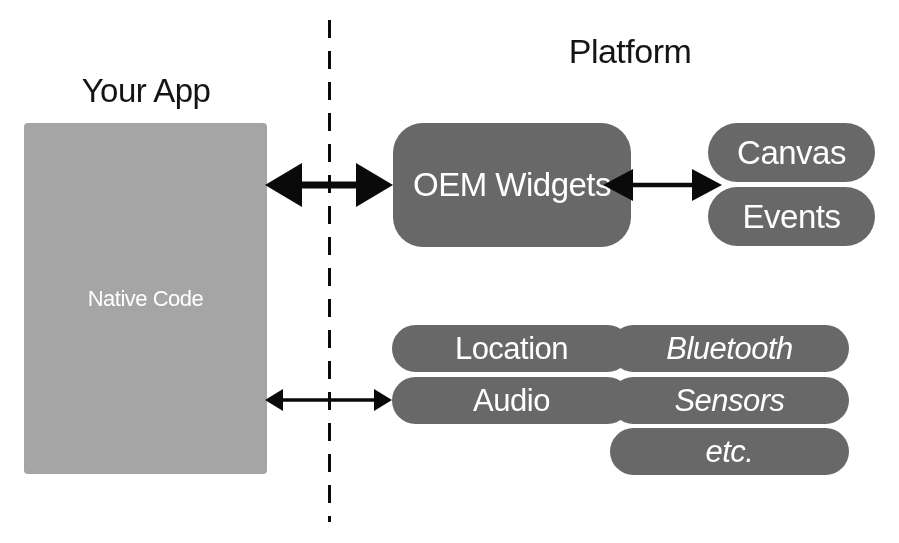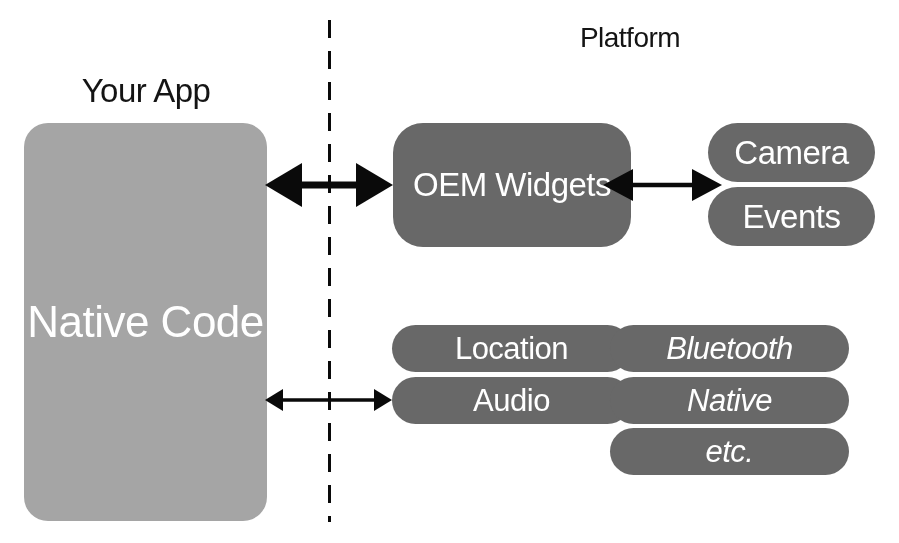--- a/index.html
+++ b/index.html
@@ -25,24 +25,24 @@
     line-height:1.15;
     color:var(--text-dark);
   }
   .box{
     position:absolute;
     display:flex;align-items:center;justify-content:center;
     color:var(--text-light);
     letter-spacing:-0.5px;
   }
   .native-box{
-    left:24px;top:123px;width:243px;height:398px;
+    left:24px;top:123px;width:243px;height:351px;
     background:var(--light-box);
-    border-radius:24px;
-    font-size:44px;
+    border-radius:4px;
+    font-size:22px;
   }
   .oem-box{
     left:393px;top:123px;width:238px;height:124px;
     background:var(--dark-box);
     border-radius:30px;
     font-size:33px;
   }
   .pill{
     position:absolute;
     display:flex;align-items:center;justify-content:center;
@@ -57,49 +57,49 @@
   .row0{top:325px;} .row1{top:377px;} .row2{top:428px;}
   .divider{
     position:absolute;
     left:328px;top:20px;width:3px;height:502px;
     background:repeating-linear-gradient(to bottom,var(--arrow) 0 18px,transparent 18px 31px);
   }
   .arrow-layer{position:absolute;left:0;top:0;pointer-events:none;}
   .arrow-layer line{stroke:var(--arrow);}
   .arrow-layer polygon{fill:var(--arrow);}
   .t-your-app{left:26px;top:72px;width:240px;font-size:33px;}
-  .t-platform{left:450px;top:22px;width:360px;font-size:28px;}
+  .t-platform{left:450px;top:32px;width:360px;font-size:34px;}
   .t-services{left:500px;top:284px;width:268px;font-size:33px;}
 </style>
 </head>
 <body>
 
 <div class="canvas">
 
   <div class="label t-your-app">Your App</div>
   <div class="box native-box">
     <span>Native Code</span>
   </div>
 
   <div class="divider"></div>
 
   <div class="label t-platform">Platform</div>
 
   <div class="box oem-box">
     <span>OEM Widgets</span>
   </div>
 
-  <div class="pill ui-pill" style="top:123px">Camera</div>
+  <div class="pill ui-pill" style="top:123px">Canvas</div>
   <div class="pill ui-pill" style="top:187px">Events</div>
 
 
   <div class="pill svc-pill svc-left row0">Location</div>
   <div class="pill svc-pill svc-left row1">Audio</div>
   <div class="pill svc-pill svc-right row0">Bluetooth</div>
-  <div class="pill svc-pill svc-right row1">Native</div>
+  <div class="pill svc-pill svc-right row1">Sensors</div>
   <div class="pill svc-pill svc-right row2">etc.</div>
 
   <svg class="arrow-layer" width="899" height="543" viewBox="0 0 899 543">
     <g>
       <line x1="296" y1="185" x2="360" y2="185" stroke-width="7"></line>
       <polygon points="265,185 302,163 302,207"></polygon>
       <polygon points="393,185 356,163 356,207"></polygon>
     </g>
     <g>
       <line x1="630" y1="185" x2="695" y2="185" stroke-width="4.5"></line>

